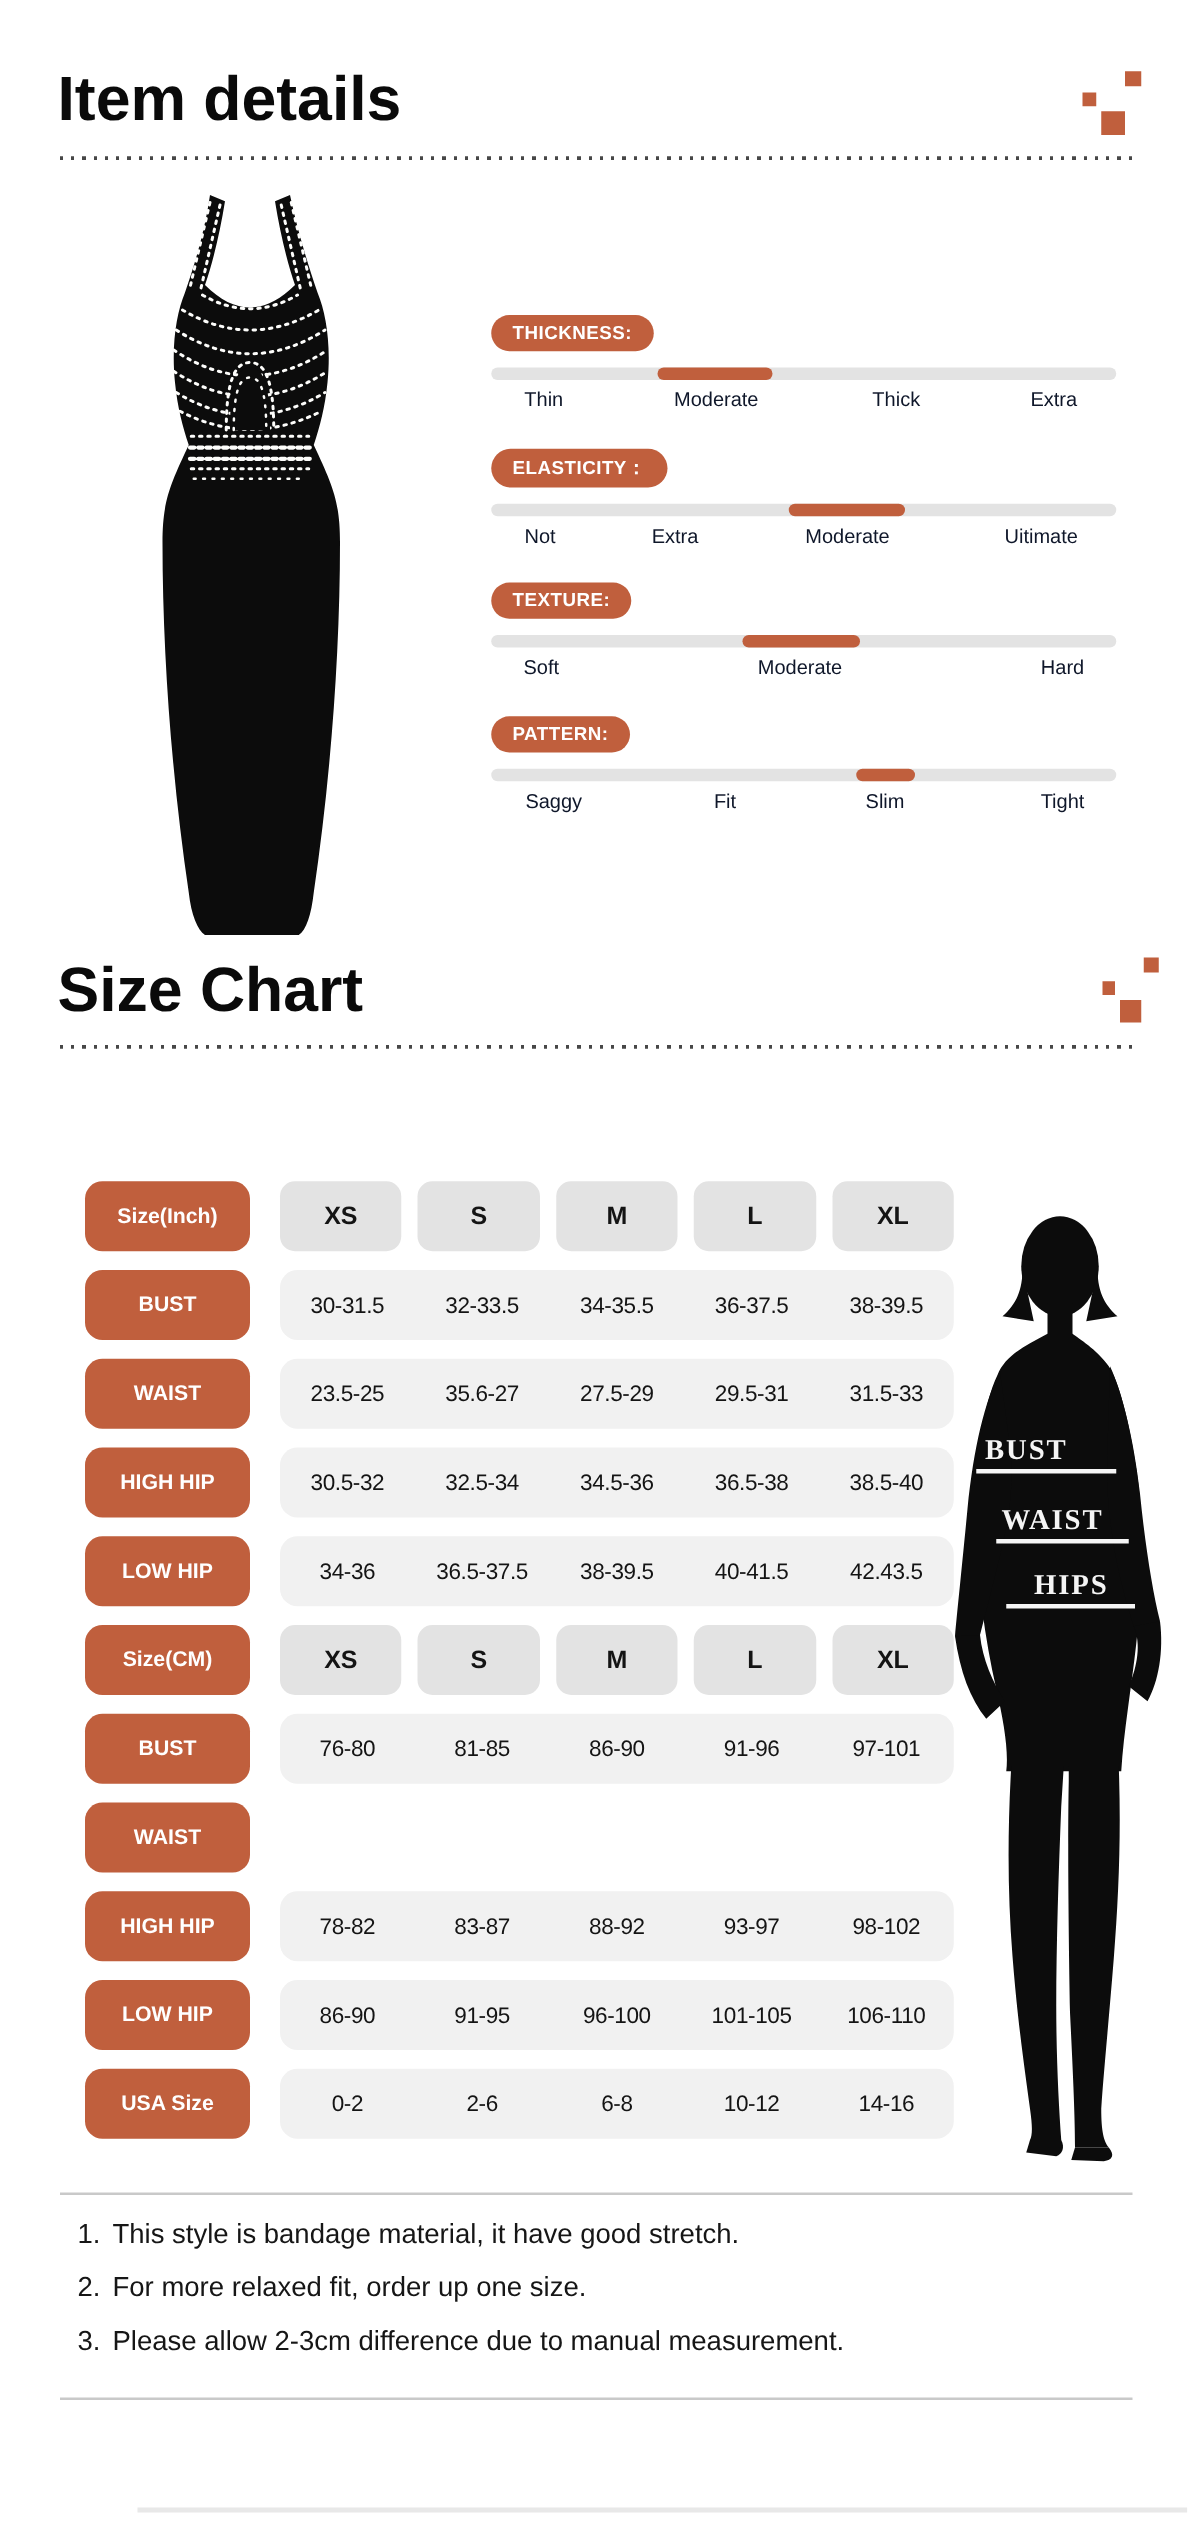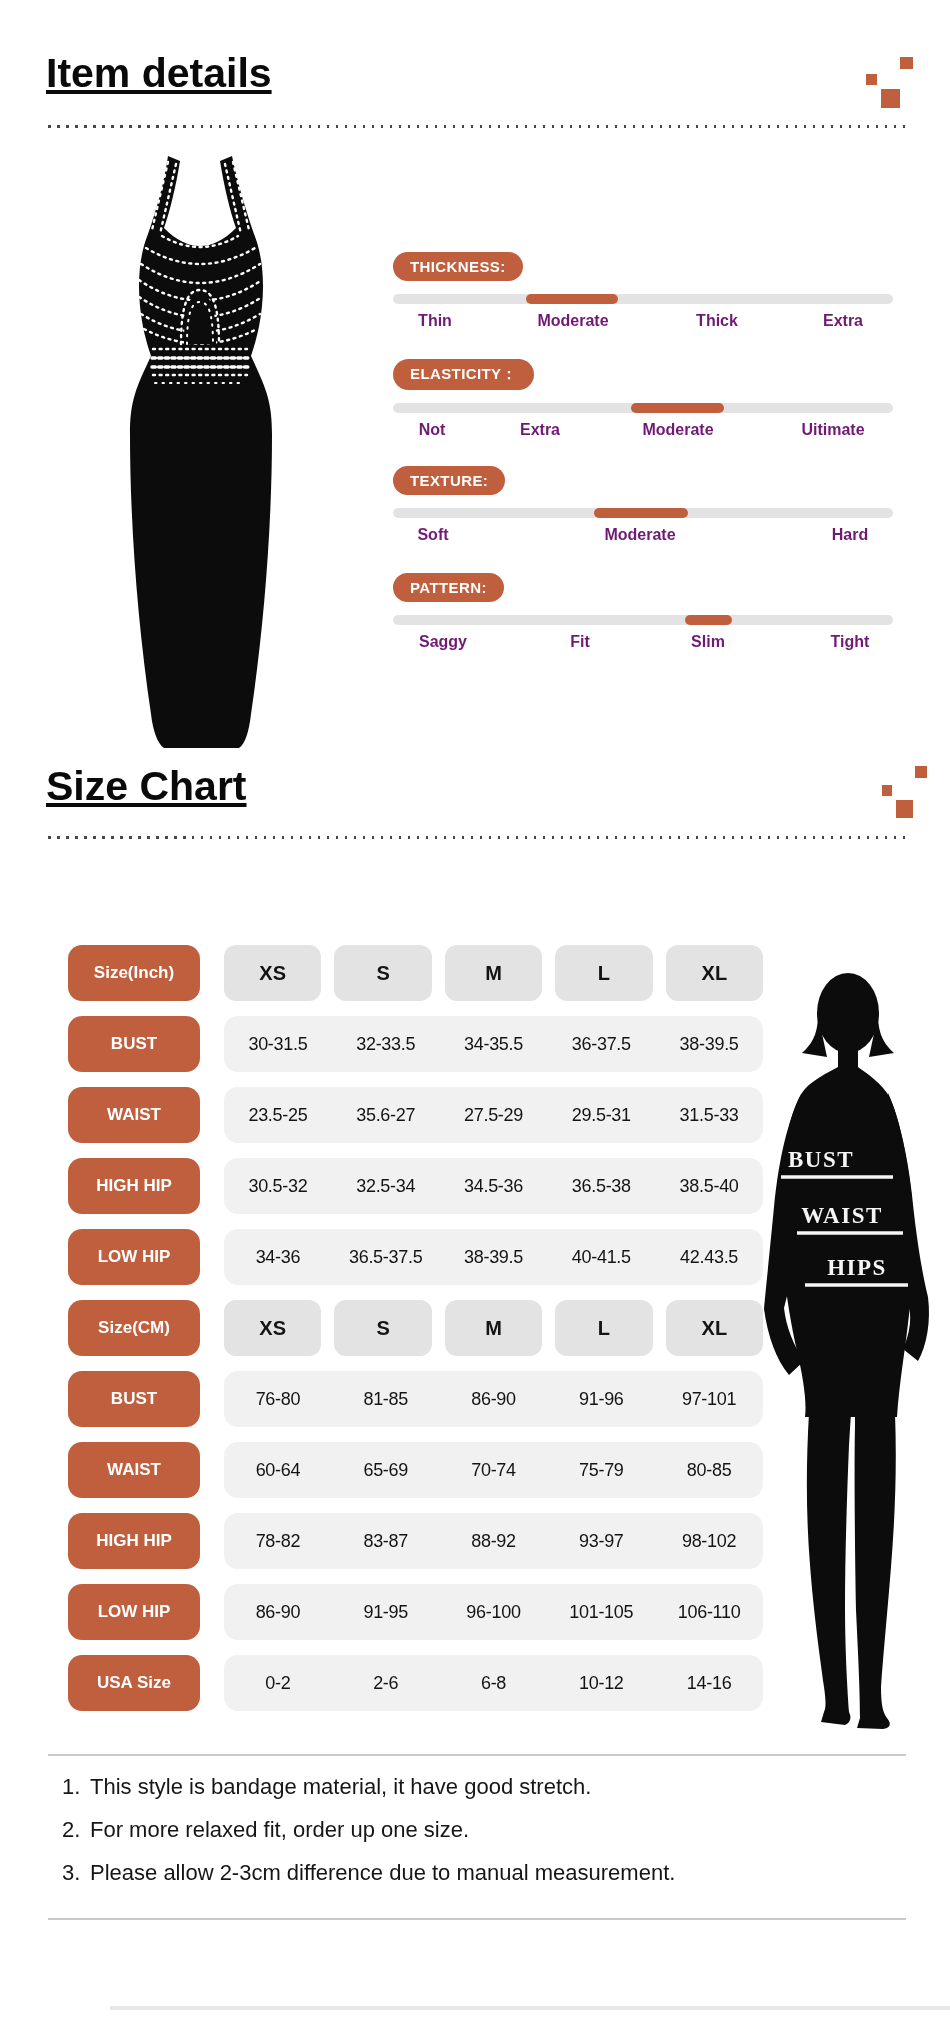--- a/index.html
+++ b/index.html
@@ -1,20 +1,20 @@
 <!DOCTYPE html>
 <html style="--accent: #C05F3D;"><head>
 <meta charset="utf-8">
 <style>
   html,body{margin:0;padding:0;background:#ffffff;}
   #canvas{position:relative;width:950px;height:2018px;background:#fff;overflow:hidden;
           font-family:"Liberation Sans", sans-serif;color:#111;}
 
   
-  .sec-title{position:absolute;left:46px;font-size:41px;font-weight:bold;color:#0a0a0a;letter-spacing:0px;text-decoration:underline;}
+  .sec-title{position:absolute;left:46px;font-size:50px;font-weight:bold;color:#0a0a0a;letter-spacing:0px;}
   #title-item{top:50px;}
   #title-size{top:763px;}
 
   
   .dotline{position:absolute;left:48px;width:858px;height:3px;
            background:repeating-linear-gradient(to right,#474747 0 2.5px,transparent 2.5px 9px);}
   #dot1{top:125px;}
   #dot2{top:836px;}
 
   
@@ -24,21 +24,21 @@
   #dress-wrap{position:absolute;left:108px;top:156px;width:185px;height:597px;}
 
   
   #sliders{position:absolute;left:393px;top:252px;width:500px;}
   .slider-group{position:relative;margin-bottom:24px;height:83px;}
   .badge{display:inline-block;background:var(--accent);color:#fff;font-weight:bold;
          font-size:15px;letter-spacing:.4px;padding:6px 17px;border-radius:16px;}
   .track{position:relative;margin-top:13px;height:10px;border-radius:5px;background:#E3E3E3;}
   .seg{position:absolute;top:0;height:10px;border-radius:5px;background:var(--accent);}
   .opts{position:relative;height:24px;margin-top:8px;}
-  .opt{position:absolute;top:0;transform:translateX(-50%);font-size:16px;color:#701a75;white-space:nowrap;font-weight:bold;}
+  .opt{position:absolute;top:0;transform:translateX(-50%);font-size:16px;color:#0f172a;white-space:nowrap;}
 
   
   #size-table{position:absolute;left:68px;top:945px;width:695px;}
   .t-row{display:flex;height:56px;margin-bottom:15px;}
   .t-label{flex:none;width:132px;background:var(--accent);border-radius:14px;color:#fff;
            display:flex;align-items:center;justify-content:center;font-weight:bold;font-size:17px;text-align:center;}
   .t-cells{flex:1;margin-left:24px;display:flex;}
   .t-row.hdr .t-cells{gap:13px;background:transparent;}
   .t-row.hdr .cell{flex:1;background:#E3E3E3;border-radius:12px;display:flex;align-items:center;
                    justify-content:center;font-weight:bold;font-size:20px;color:#141414;}
@@ -249,27 +249,20 @@
           <div class="cell">76-80</div>
           <div class="cell">81-85</div>
           <div class="cell">86-90</div>
           <div class="cell">91-96</div>
           <div class="cell">97-101</div>
         </div>
   </div>
       <div class="t-row">
     <div class="t-label">
           <span>WAIST</span>
-        </div>
-    <div class="t-cells">
-          <div class="cell">60-64</div>
-          <div class="cell">65-69</div>
-          <div class="cell">70-74</div>
-          <div class="cell">75-79</div>
-          <div class="cell">80-85</div>
         </div>
   </div>
       <div class="t-row">
     <div class="t-label">
           <span>HIGH HIP</span>
         </div>
     <div class="t-cells">
           <div class="cell">78-82</div>
           <div class="cell">83-87</div>
           <div class="cell">88-92</div>

